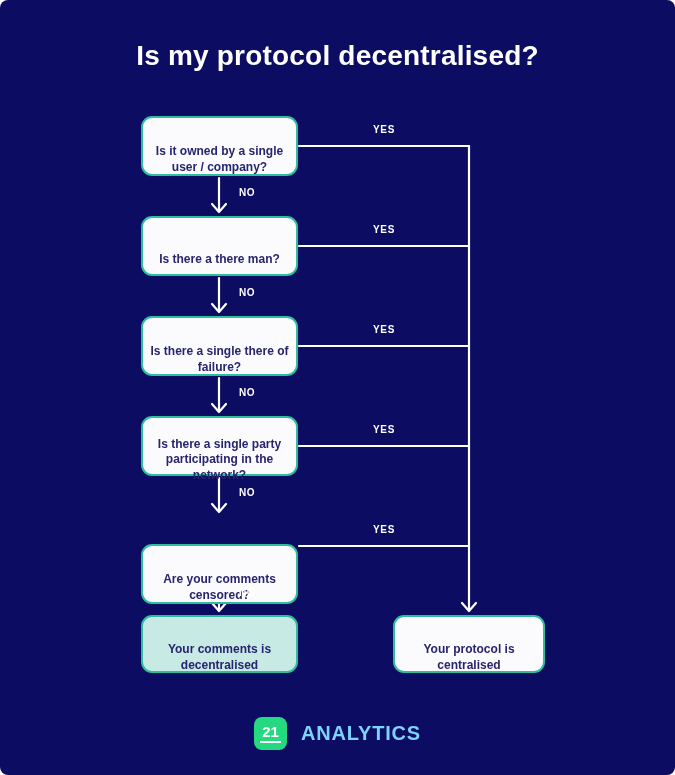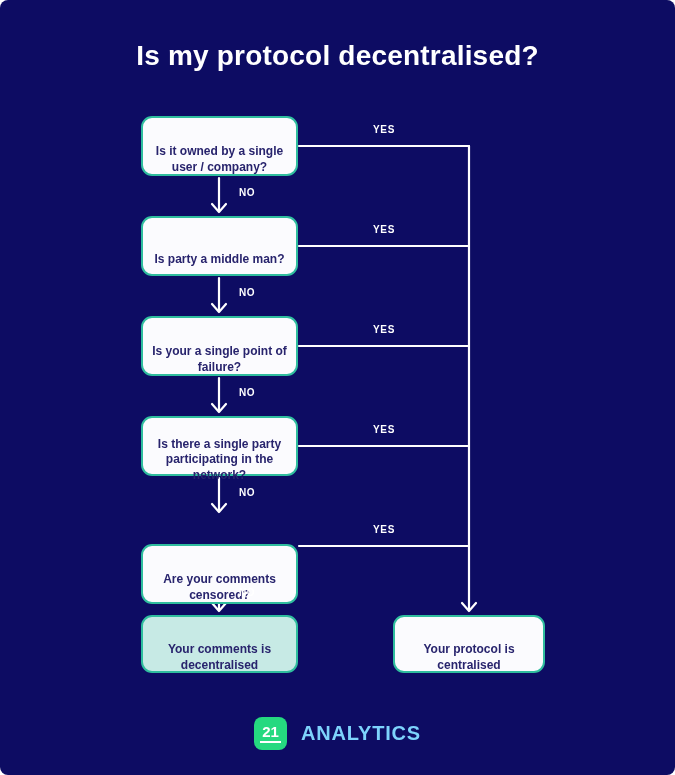--- a/index.html
+++ b/index.html
@@ -153,24 +153,24 @@
     <g>
       <line x1="469" y1="146" x2="469" y2="610"></line>
         <polyline points="462,603 469,611 476,603"></polyline>
     </g>
   </svg>
 
   <div class="qbox q1">
     <span>Is it owned by a single user / company?</span>
   </div>
   <div class="qbox q2">
-    <span>Is party a middle man?</span>
+    <span>Is there a there man?</span>
   </div>
   <div class="qbox q3">
-    <span>Is your a single point of failure?</span>
+    <span>Is there a single there of failure?</span>
   </div>
   <div class="qbox q4">
     <span>Is there a single party participating in the network?</span>
   </div>
   <div class="qbox q5">
     <span>Are your comments censored?</span>
   </div>
 
   <div class="rbox r-decent">
     <span>Your comments is decentralised</span>

